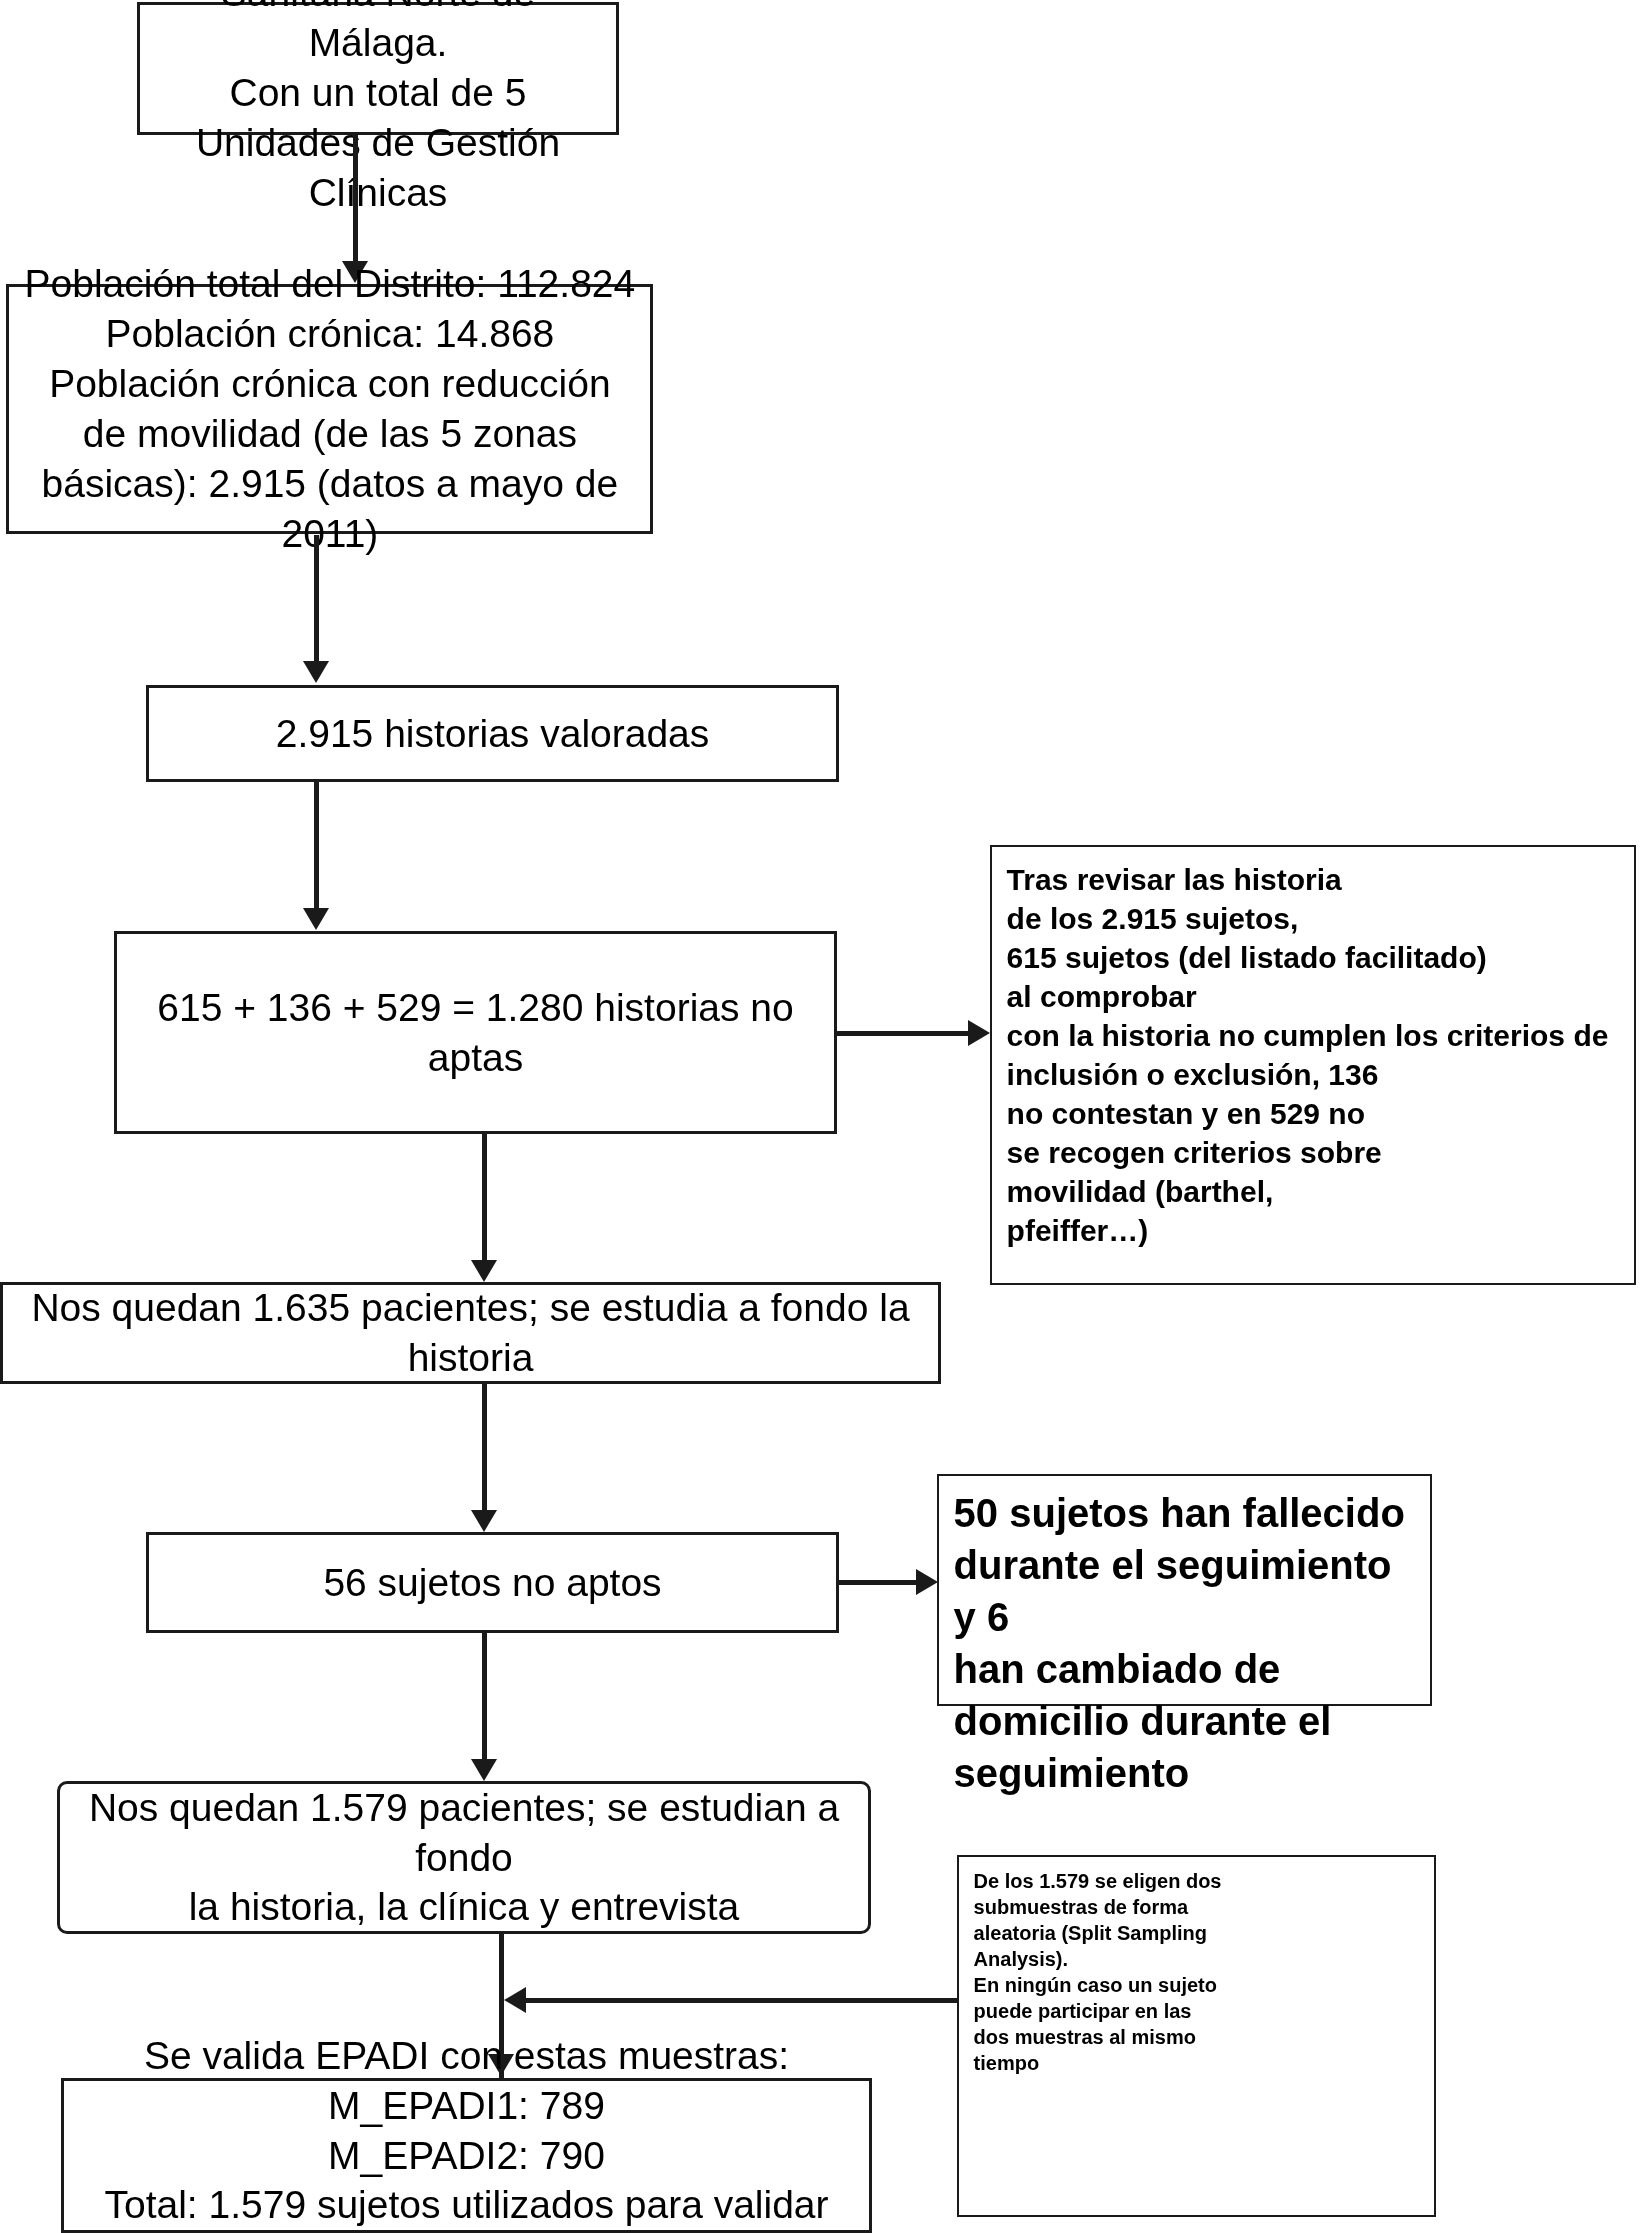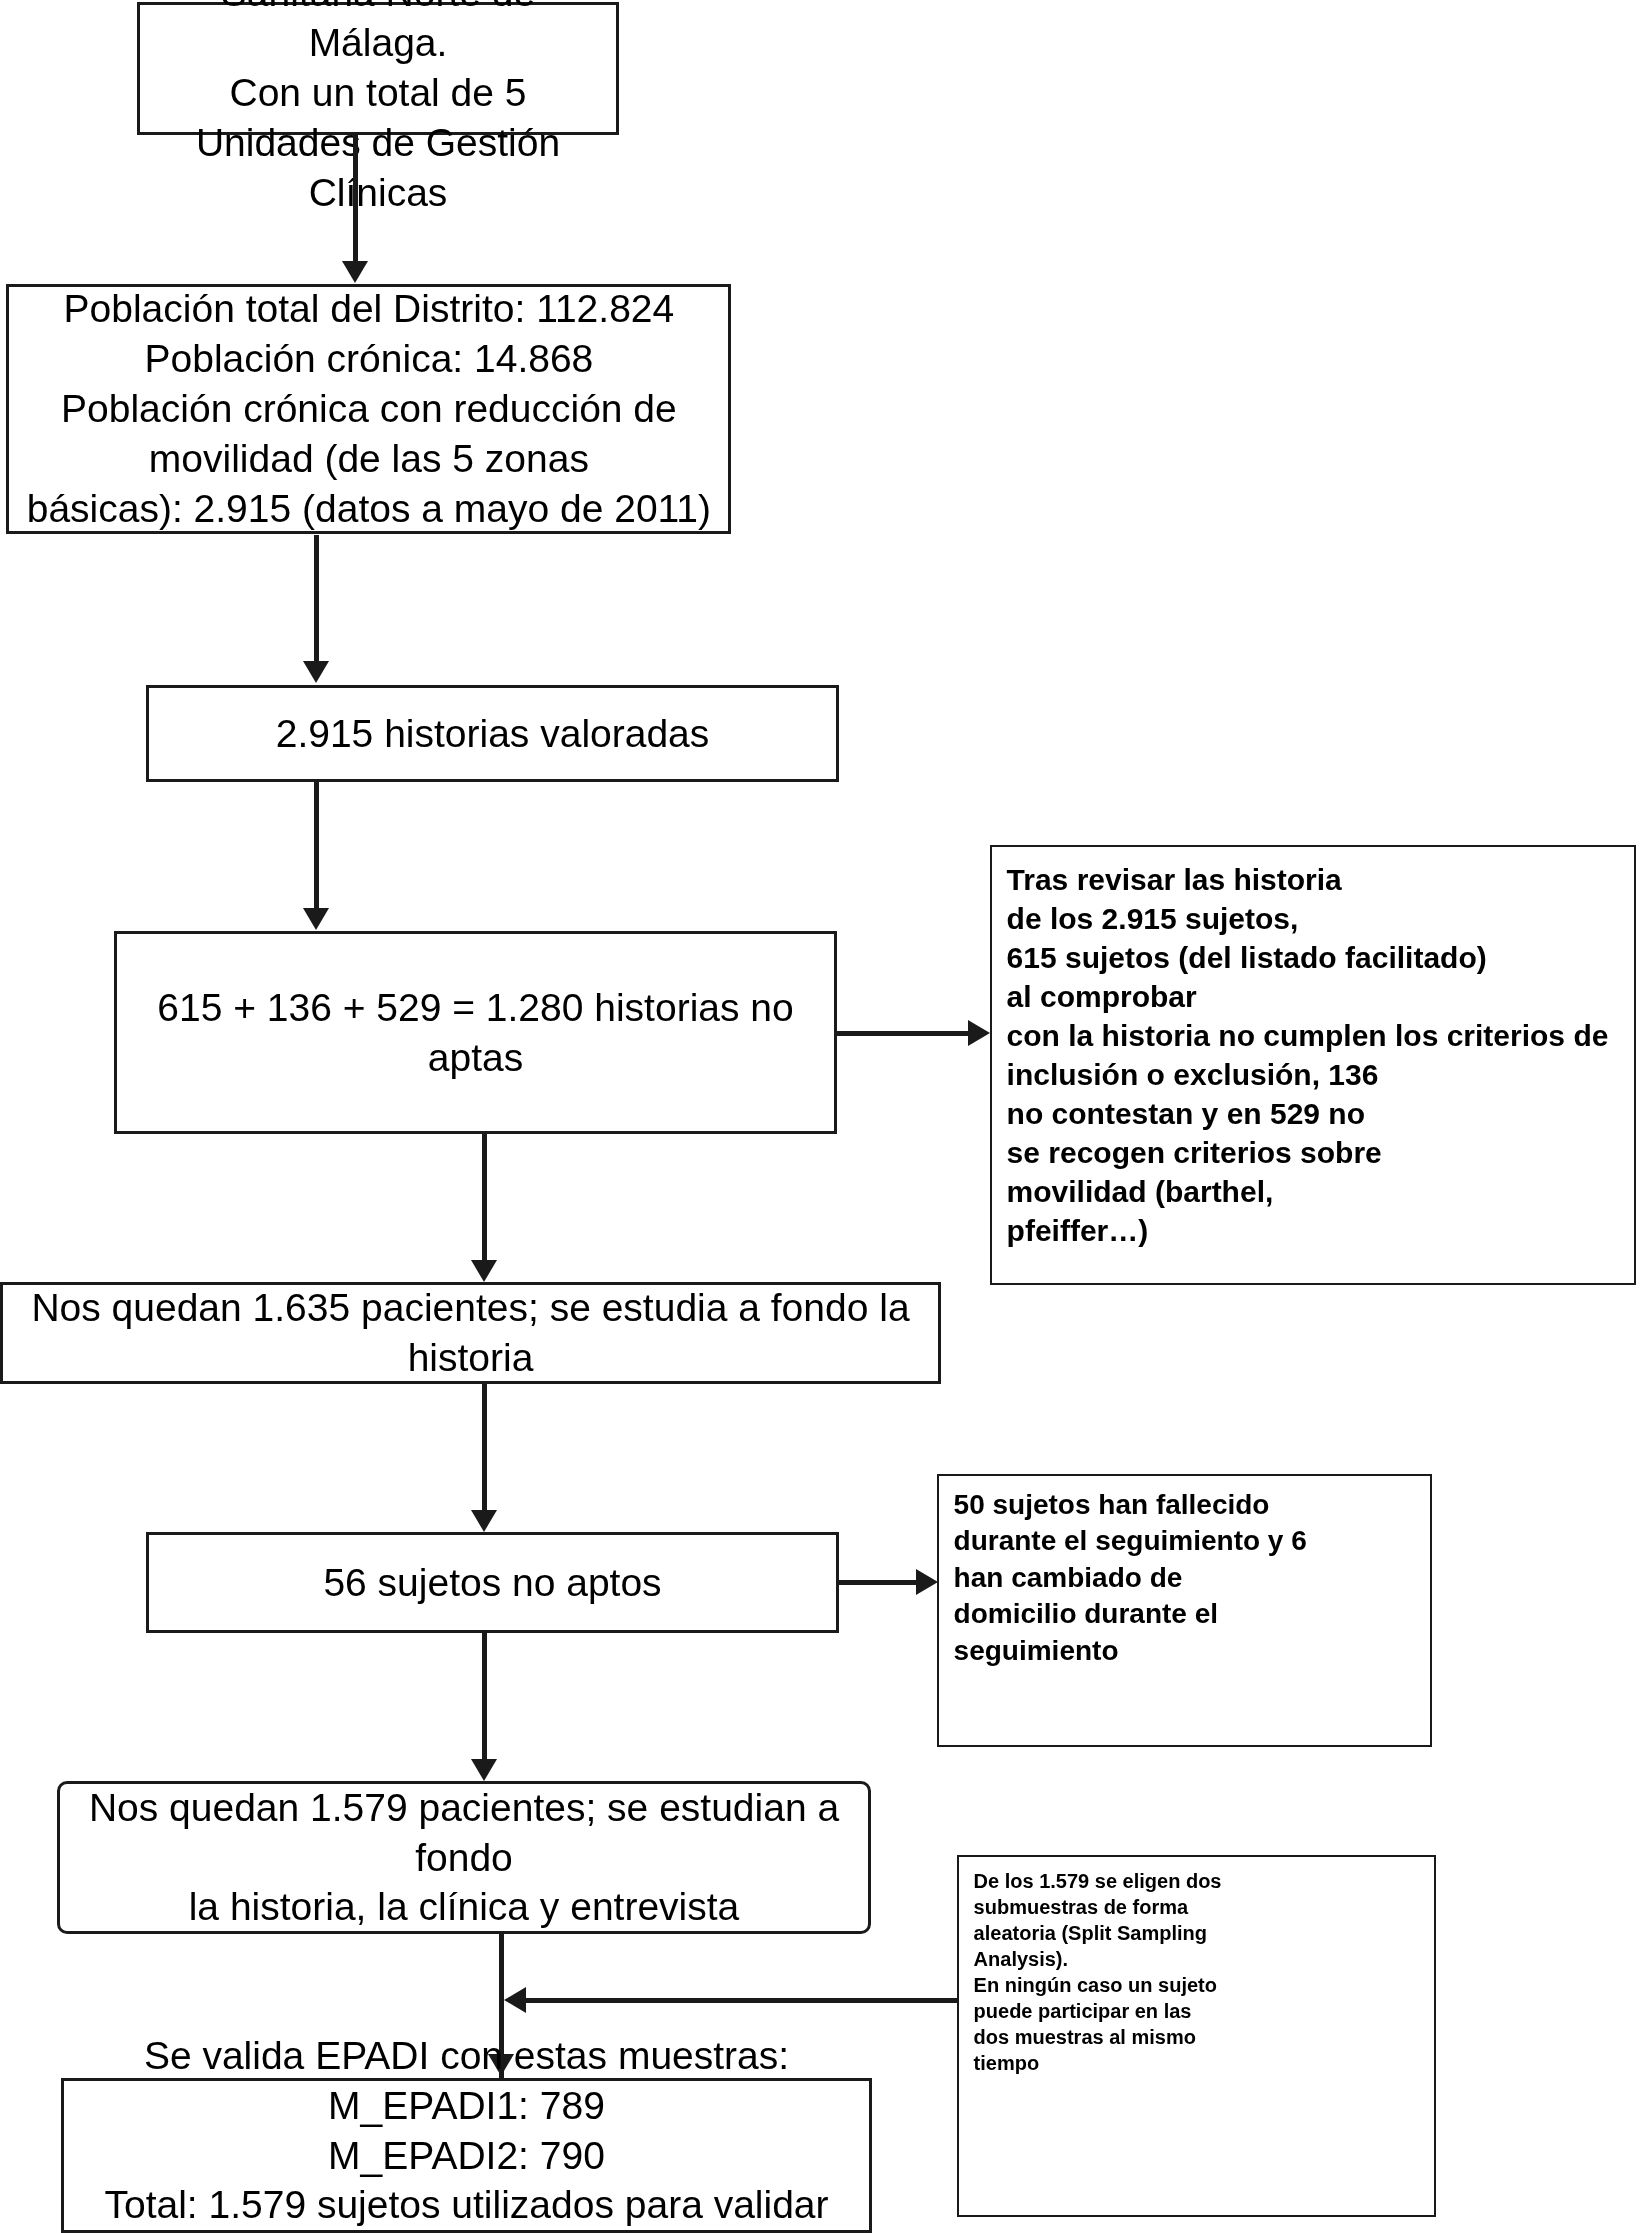--- a/index.html
+++ b/index.html
@@ -74,21 +74,21 @@
 <div id="canvas">
 
   <div class="box" style="left:137px; top:1.8px; width:482px; height:133px; padding:9.1px 16.4px;">
     <span>Multicéntrico: Área Sanitaria Norte de Málaga.
 Con un total de 5 Unidades de Gestión Clínicas</span>
   </div>
 
   <div class="arrow-v" style="left:353px; top:135px; height:128px;"></div>
   <div class="head-down" style="left:342px; top:261px;"></div>
 
-  <div class="box" style="left:6.4px; top:284px; width:725px; height:250px; padding:7.3px 12.8px;align-items:center;">
+  <div class="box" style="left:6.4px; top:284px; width:647px; height:250px; padding:7.3px 12.8px;align-items:center;">
     <span>Población total del Distrito: 112.824
 Población crónica: 14.868
 Población crónica con reducción de movilidad (de las 5 zonas
 básicas): 2.915 (datos a mayo de 2011)</span>
   </div>
 
   <div class="arrow-v" style="left:314px; top:535px; height:128px;"></div>
   <div class="head-down" style="left:303px; top:661px;"></div>
 
   <div class="box" style="left:146px; top:685px; width:693px; height:97px; padding:5.5px 12.8px;">
@@ -128,21 +128,21 @@
   <div class="arrow-v" style="left:482px; top:1384px; height:128px;"></div>
   <div class="head-down" style="left:471px; top:1510px;"></div>
 
   <div class="box" style="left:146px; top:1532px; width:693px; height:101px; padding:5.5px 12.8px;">
     <span>56 sujetos no aptos</span>
   </div>
 
   <div class="arrow-h" style="left:839px; top:1580px; width:78px;"></div>
   <div class="head-right" style="left:916px; top:1569px;"></div>
 
-  <div class="box left narrow-border" style="left:937px; top:1474px; width:495px; height:273px; padding:11px 14.6px; font-size:28px; line-height:1.30;">
+  <div class="box left narrow-border" style="left:937px; top:1474px; width:495px; height:232px; padding:11px 14.6px; font-size:40px; line-height:1.30;">
     <span>50 sujetos han fallecido
 durante el seguimiento y 6
 han cambiado de
 domicilio durante el
 seguimiento</span>
   </div>
 
   <div class="arrow-v" style="left:482px; top:1633px; height:128px;"></div>
   <div class="head-down" style="left:471px; top:1759px;"></div>
 

